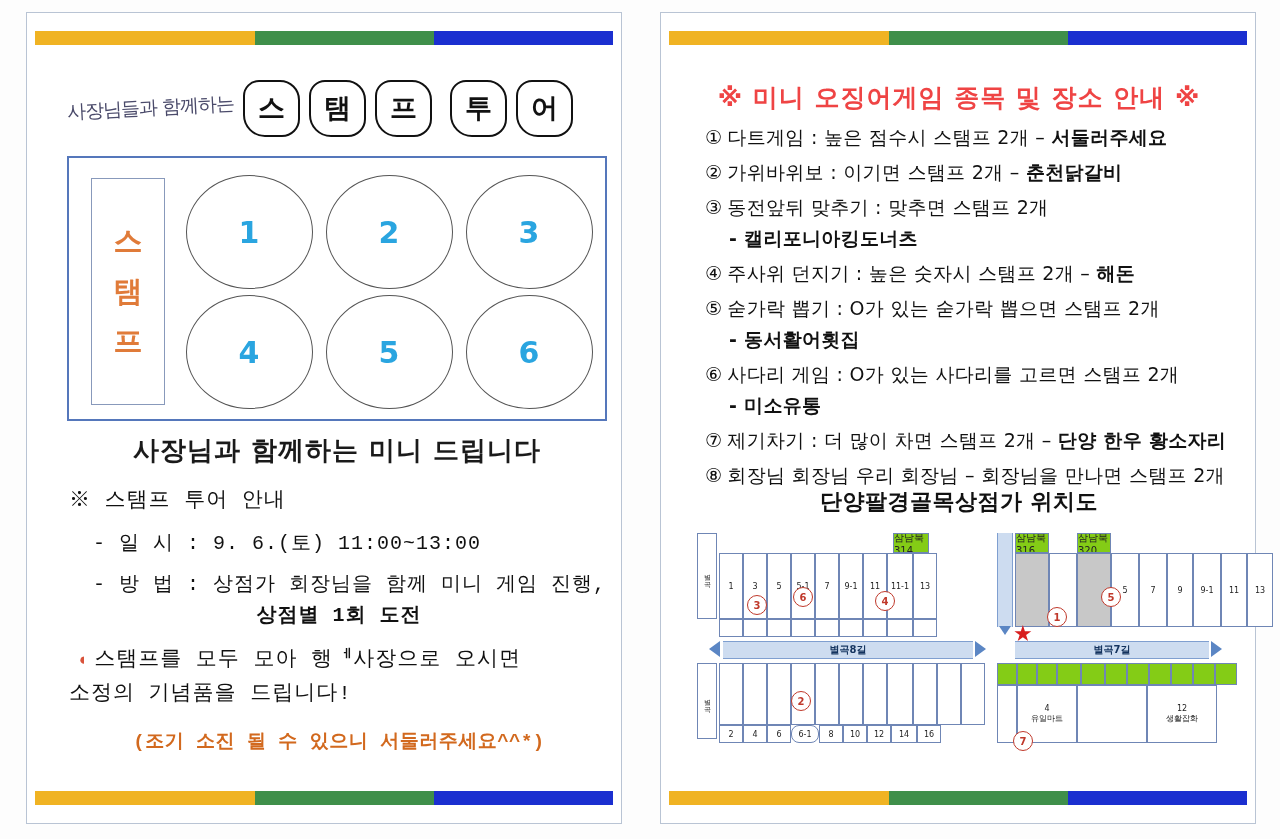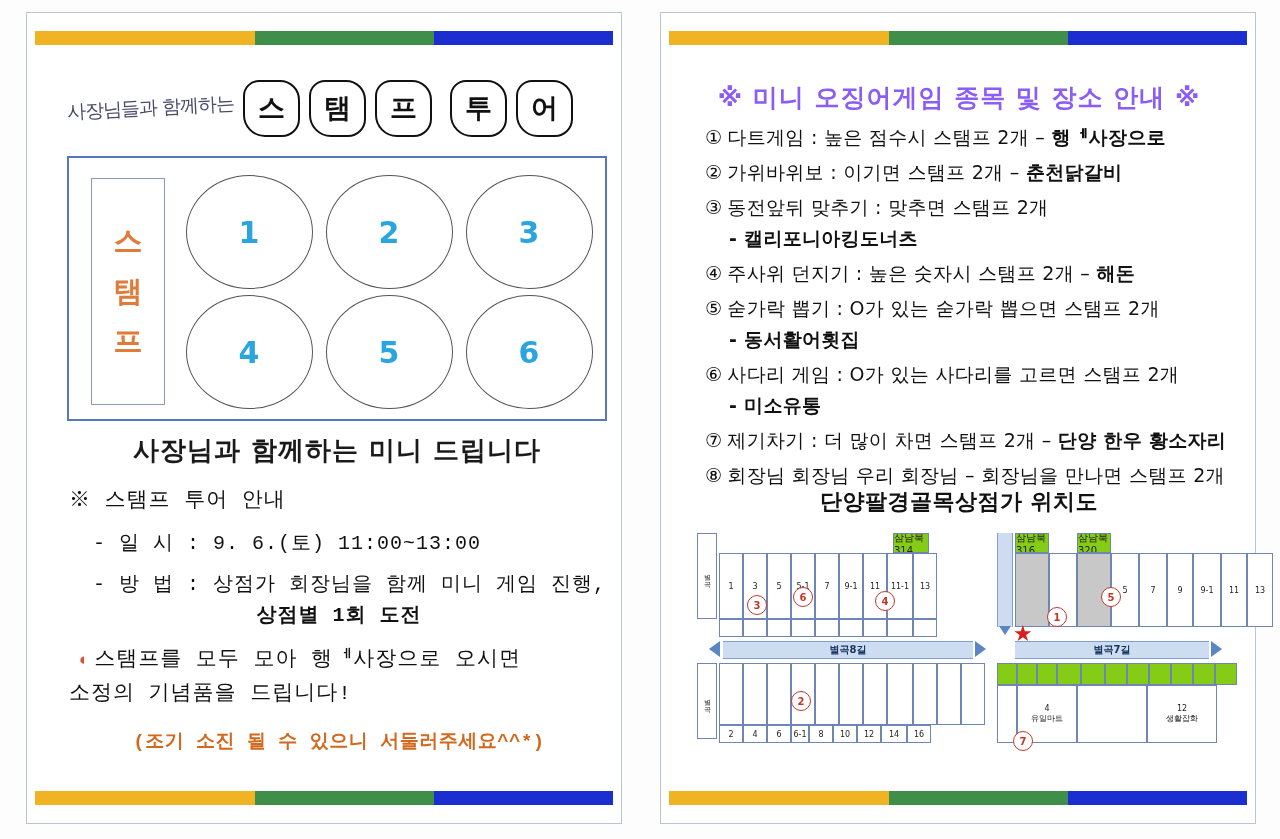--- a/index.html
+++ b/index.html
@@ -171,21 +171,21 @@
 
   
   .r-title {
     position: absolute;
     left: 30px;
     top: 68px;
     width: 536px;
     text-align: center;
     font-size: 25px;
     font-weight: bold;
-    color: #8b5cf6;
+    color: #ef4444;
     font-family: "DejaVu Sans", sans-serif;
     letter-spacing: 1px;
   }
   .r-list {
     position: absolute;
     left: 44px;
     top: 112px;
     width: 530px;
     font-family: "DejaVu Sans", sans-serif;
     color: #111;
@@ -379,21 +379,21 @@
       <span class="b-yellow"></span>
       <span class="b-green"></span>
       <span class="b-blue"></span>
     </div>
 
     <div class="r-title">※ 미니 오징어게임 종목 및 장소 안내 ※</div>
 
     <div class="r-list">
 
       <div class="r-item">
-        <span class="num">①</span><span>다트게임 : 높은 점수시 스탬프 2개 – </span><span class="bold">행ᅦ사장으로</span>
+        <span class="num">①</span><span>다트게임 : 높은 점수시 스탬프 2개 – </span><span class="bold">서둘러주세요</span>
       </div>
 
       <div class="r-item">
         <span class="num">②</span><span>가위바위보 : 이기면 스탬프 2개 – </span><span class="bold">춘천닭갈비</span>
       </div>
 
       <div class="r-item">
         <span class="num">③</span><span>동전앞뒤 맞추기 : 맞추면 스탬프 2개</span>
       </div>
       <div class="r-sub">- 캘리포니아킹도너츠</div>
@@ -493,21 +493,21 @@
         <div class="mcell" style="width:24px;height:62px;"></div>
         <div class="mcell" style="width:26px;height:62px;"></div>
         <div class="mcell" style="width:24px;height:62px;"></div>
         <div class="mcell" style="width:24px;height:62px;"></div>
         <div class="mcell" style="width:24px;height:62px;"></div>
       </div>
       <div class="map-row" style="left:22px; top:202px;">
         <div class="mcell" style="width:24px;height:18px;">2</div>
         <div class="mcell" style="width:24px;height:18px;">4</div>
         <div class="mcell" style="width:24px;height:18px;">6</div>
-        <div class="mcell" style="width:18px;height:18px;">6-1</div>
+        <div class="mcell" style="width:28px;height:18px;border-radius:8px;">6-1</div>
         <div class="mcell" style="width:24px;height:18px;">8</div>
         <div class="mcell" style="width:24px;height:18px;text-align:center;">10</div>
         <div class="mcell" style="width:24px;height:18px;">12</div>
         <div class="mcell" style="width:26px;height:18px;">14</div>
         <div class="mcell" style="width:24px;height:18px;">16</div>
       </div>
 
       <div class="map-row" style="left:300px; top:140px;">
         <div class="mcell hdr" style="width:20px;height:22px;"></div>
         <div class="mcell hdr" style="width:20px;height:22px;"></div>

